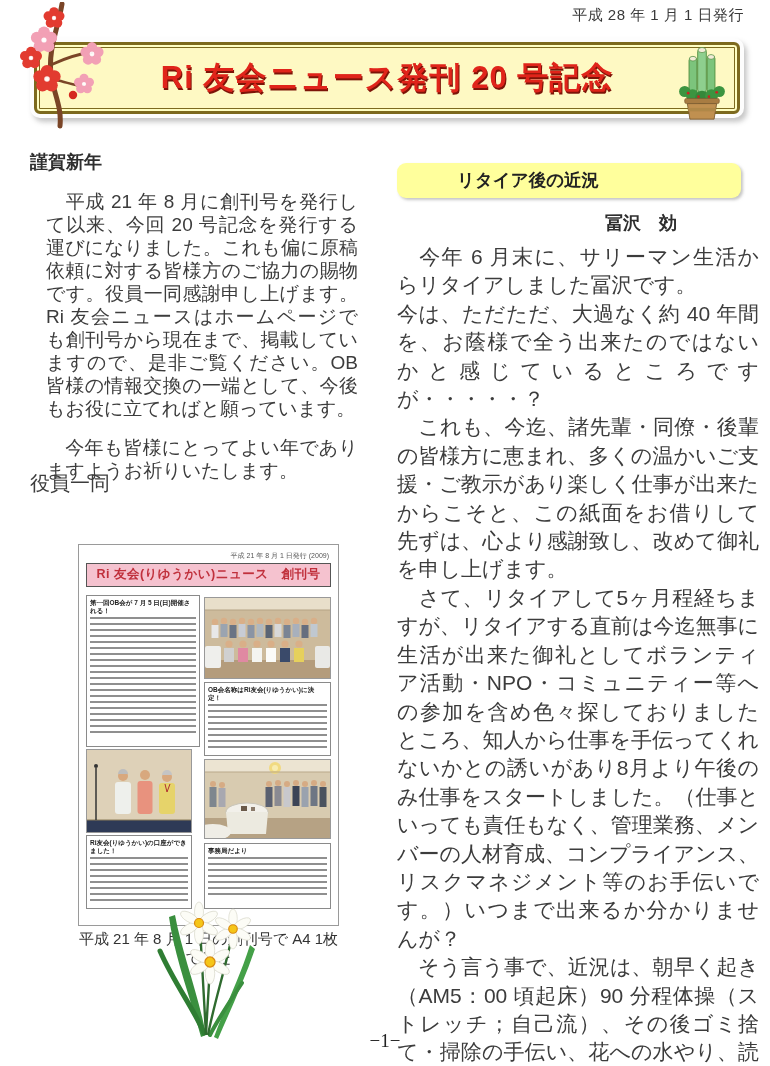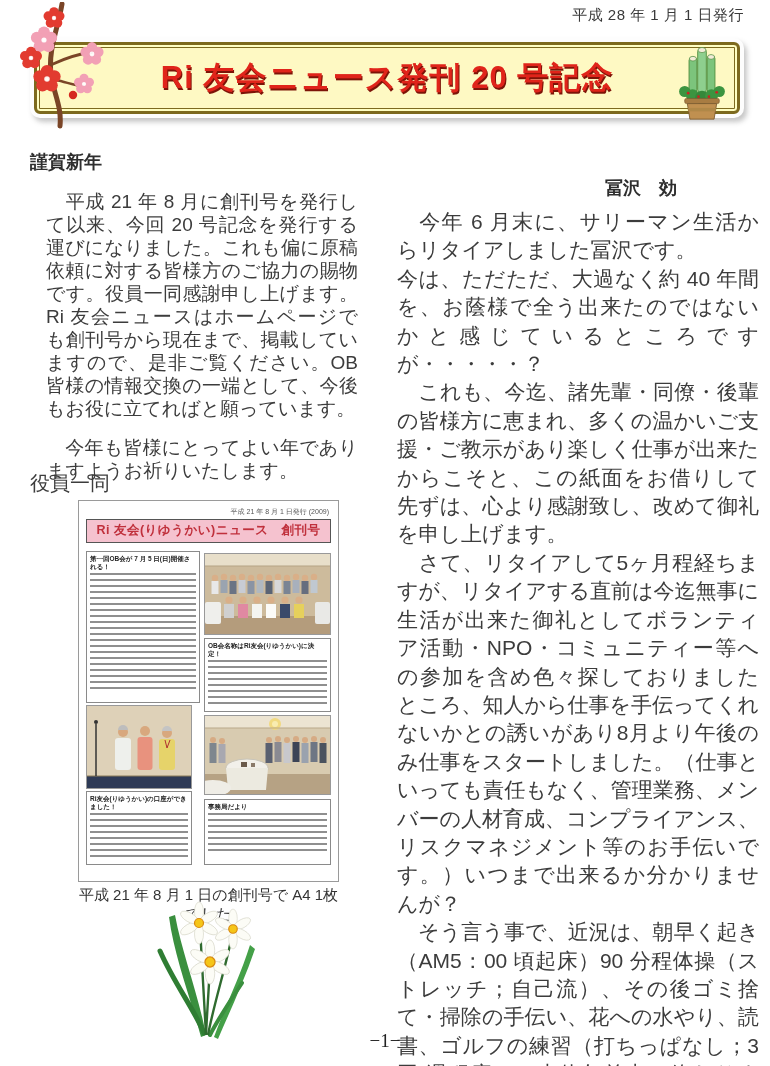--- a/index.html
+++ b/index.html
@@ -24,21 +24,21 @@
   .col-left p{font-size:19px;line-height:23px;margin:16px;text-align:justify;}
   .signature-line{text-align:left;padding-right:34px;font-size:20px;line-height:28.6px;margin-top:-28.6px;}
   .col-right{position:absolute;left:397px;top:163px;width:362px;}
   .section-header{background:#ffff9c;border-radius:9px;height:35px;line-height:35px;
     padding-left:60px;font-size:17.5px;font-weight:bold;color:#222;box-sizing:border-box;width:344px;
     box-shadow:2px 2px 3px rgba(150,150,150,.55);}
   .author{text-align:right;padding-right:82px;font-size:18px;font-weight:bold;color:#2e2e2e;margin:13px 0 8px 0;}
   .col-right p{font-size:21px;line-height:28.4px;margin:0;text-align:justify;}
   
   .thumb-wrap{position:absolute;left:78px;top:500px;width:261px;}
-  .thumb{border:1px solid #9a9a9a;background:#fff;height:382px;box-sizing:border-box;position:relative;}
+  .thumb{border:1px solid #9a9a9a;background:#fff;height:382px;box-sizing:border-box;position:relative;margin-top:44px;}
   .nl{position:absolute;left:7px;top:6px;width:245px;height:368px;}
   .nl-date{position:absolute;top:0;right:2px;font-size:7px;color:#555;}
   .nl-title{position:absolute;top:12px;left:0;right:0;height:24px;background:#f5c2cf;border:1px solid #555;
     box-sizing:border-box;text-align:center;line-height:21px;font-size:12.5px;font-weight:bold;color:#c0303c;letter-spacing:.5px;}
   .nl-box{position:absolute;border:1px solid #8a8a8a;background:#fff;box-sizing:border-box;padding:3px;}
   .nl-h{font-size:6.5px;font-weight:bold;color:#222;line-height:8px;margin-bottom:2px;}
   .st{background:repeating-linear-gradient(to bottom,#8f8f8f 0 2.4px,transparent 2.4px 6px);}
   .nl-photo{position:absolute;border:1px solid #999;box-sizing:border-box;overflow:hidden;}
   .caption{margin-top:4px;text-align:center;font-size:15px;color:#333;}
   .narcissus{position:absolute;left:130px;top:893px;}
@@ -315,20 +315,21 @@
           <ellipse cx="0" cy="-11" rx="4.5" ry="10" fill="#fcfcf6" stroke="#d8d8ca" stroke-width=".7"></ellipse>
         </g>
       <g transform="rotate(300)">
           <ellipse cx="0" cy="-11" rx="4.5" ry="10" fill="#fcfcf6" stroke="#d8d8ca" stroke-width=".7"></ellipse>
         </g>
       <circle r="4.8" fill="#f5c518" stroke="#d8890f" stroke-width="1.2"></circle>
     </g>
   </svg>
 
   <div class="col-right">
+    <div class="section-header">リタイア後の近況</div>
     <div class="author">冨沢　効</div>
     <p>　今年 6 月末に、サリーマン生活からリタイアしました冨沢です。</p>
     <p>今は、ただただ、大過なく約 40 年間を、お蔭様で全う出来たのではないかと感じているところですが・・・・・？</p>
     <p>　これも、今迄、諸先輩・同僚・後輩の皆様方に恵まれ、多くの温かいご支援・ご教示があり楽しく仕事が出来たからこそと、この紙面をお借りして先ずは、心より感謝致し、改めて御礼を申し上げます。</p>
     <p>　さて、リタイアして5ヶ月程経ちますが、リタイアする直前は今迄無事に生活が出来た御礼としてボランティア活動・NPO・コミュニティー等への参加を含め色々探しておりましたところ、知人から仕事を手伝ってくれないかとの誘いがあり8月より午後のみ仕事をスタートしました。（仕事といっても責任もなく、管理業務、メンバーの人材育成、コンプライアンス、リスクマネジメント等のお手伝いです。）いつまで出来るか分かりませんが？</p>
     <p>　そう言う事で、近況は、朝早く起き（AM5：00 頃起床）90 分程体操（ストレッチ；自己流）、その後ゴミ捨て・掃除の手伝い、花への水やり、読書、ゴルフの練習（打ちっぱなし；3回/週程度）で大体午前中は終わります。きつめの体操（ス</p>
   </div>
 
   <div class="page-number">−1−</div>
 </div>

